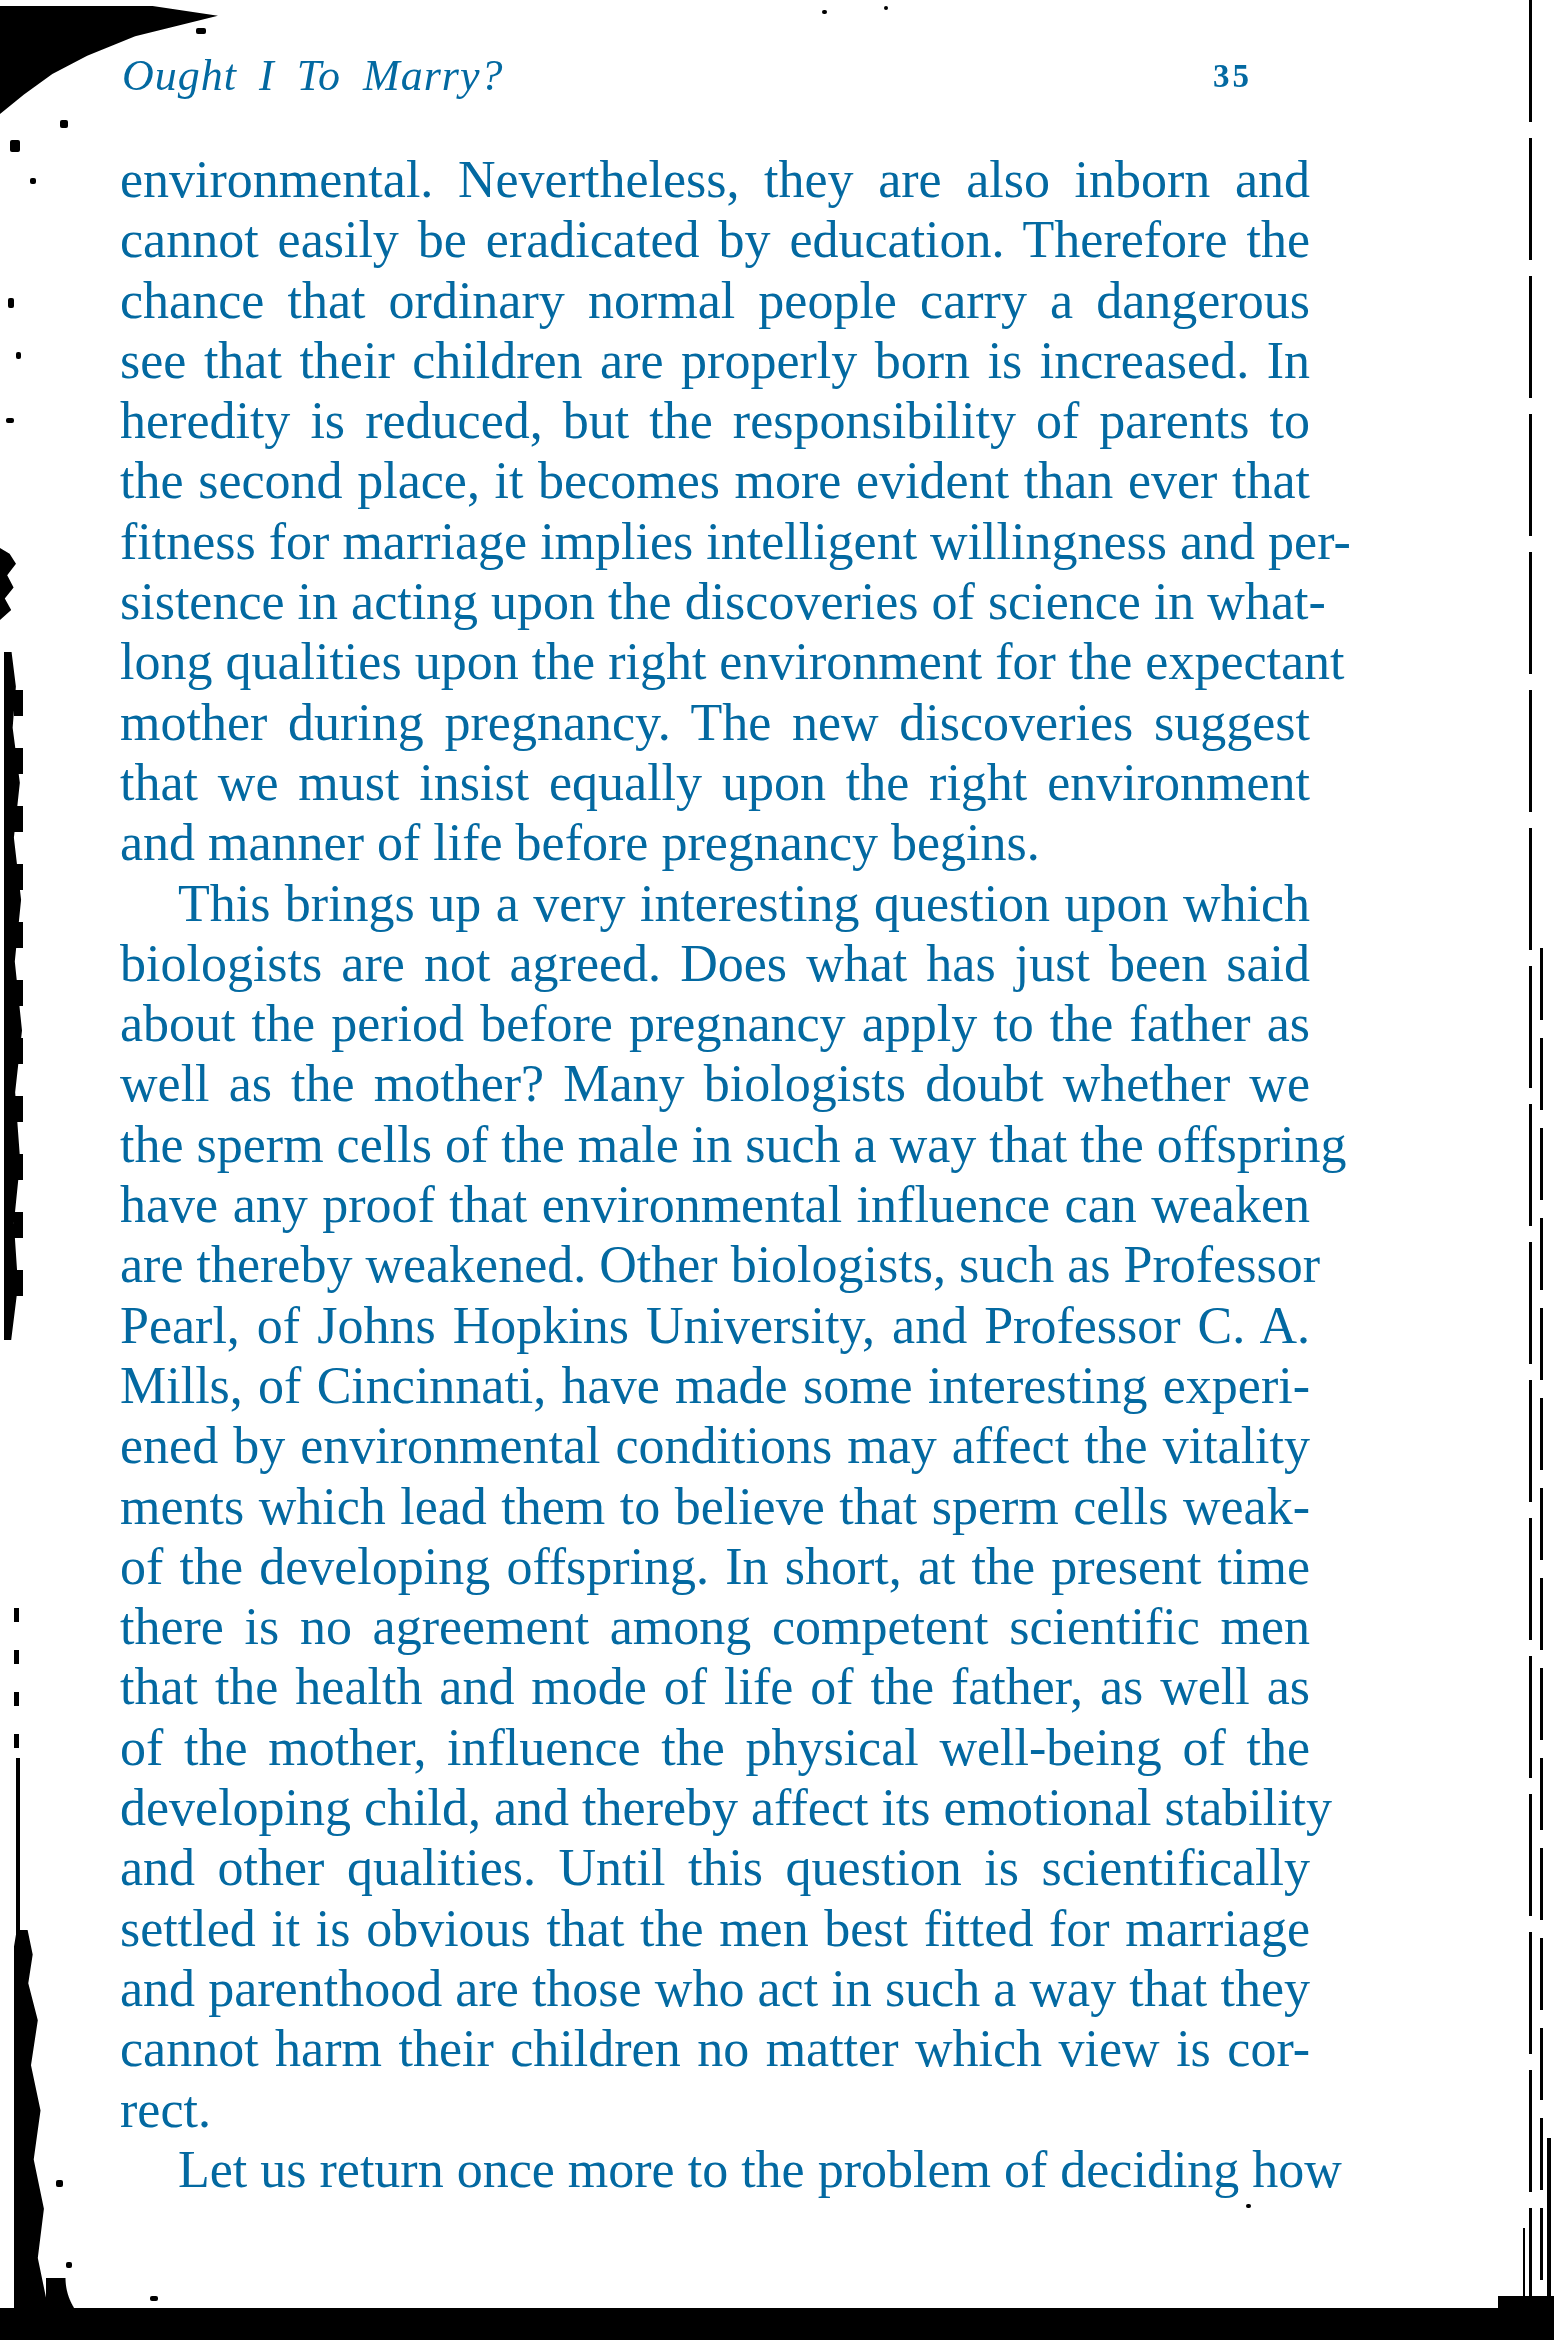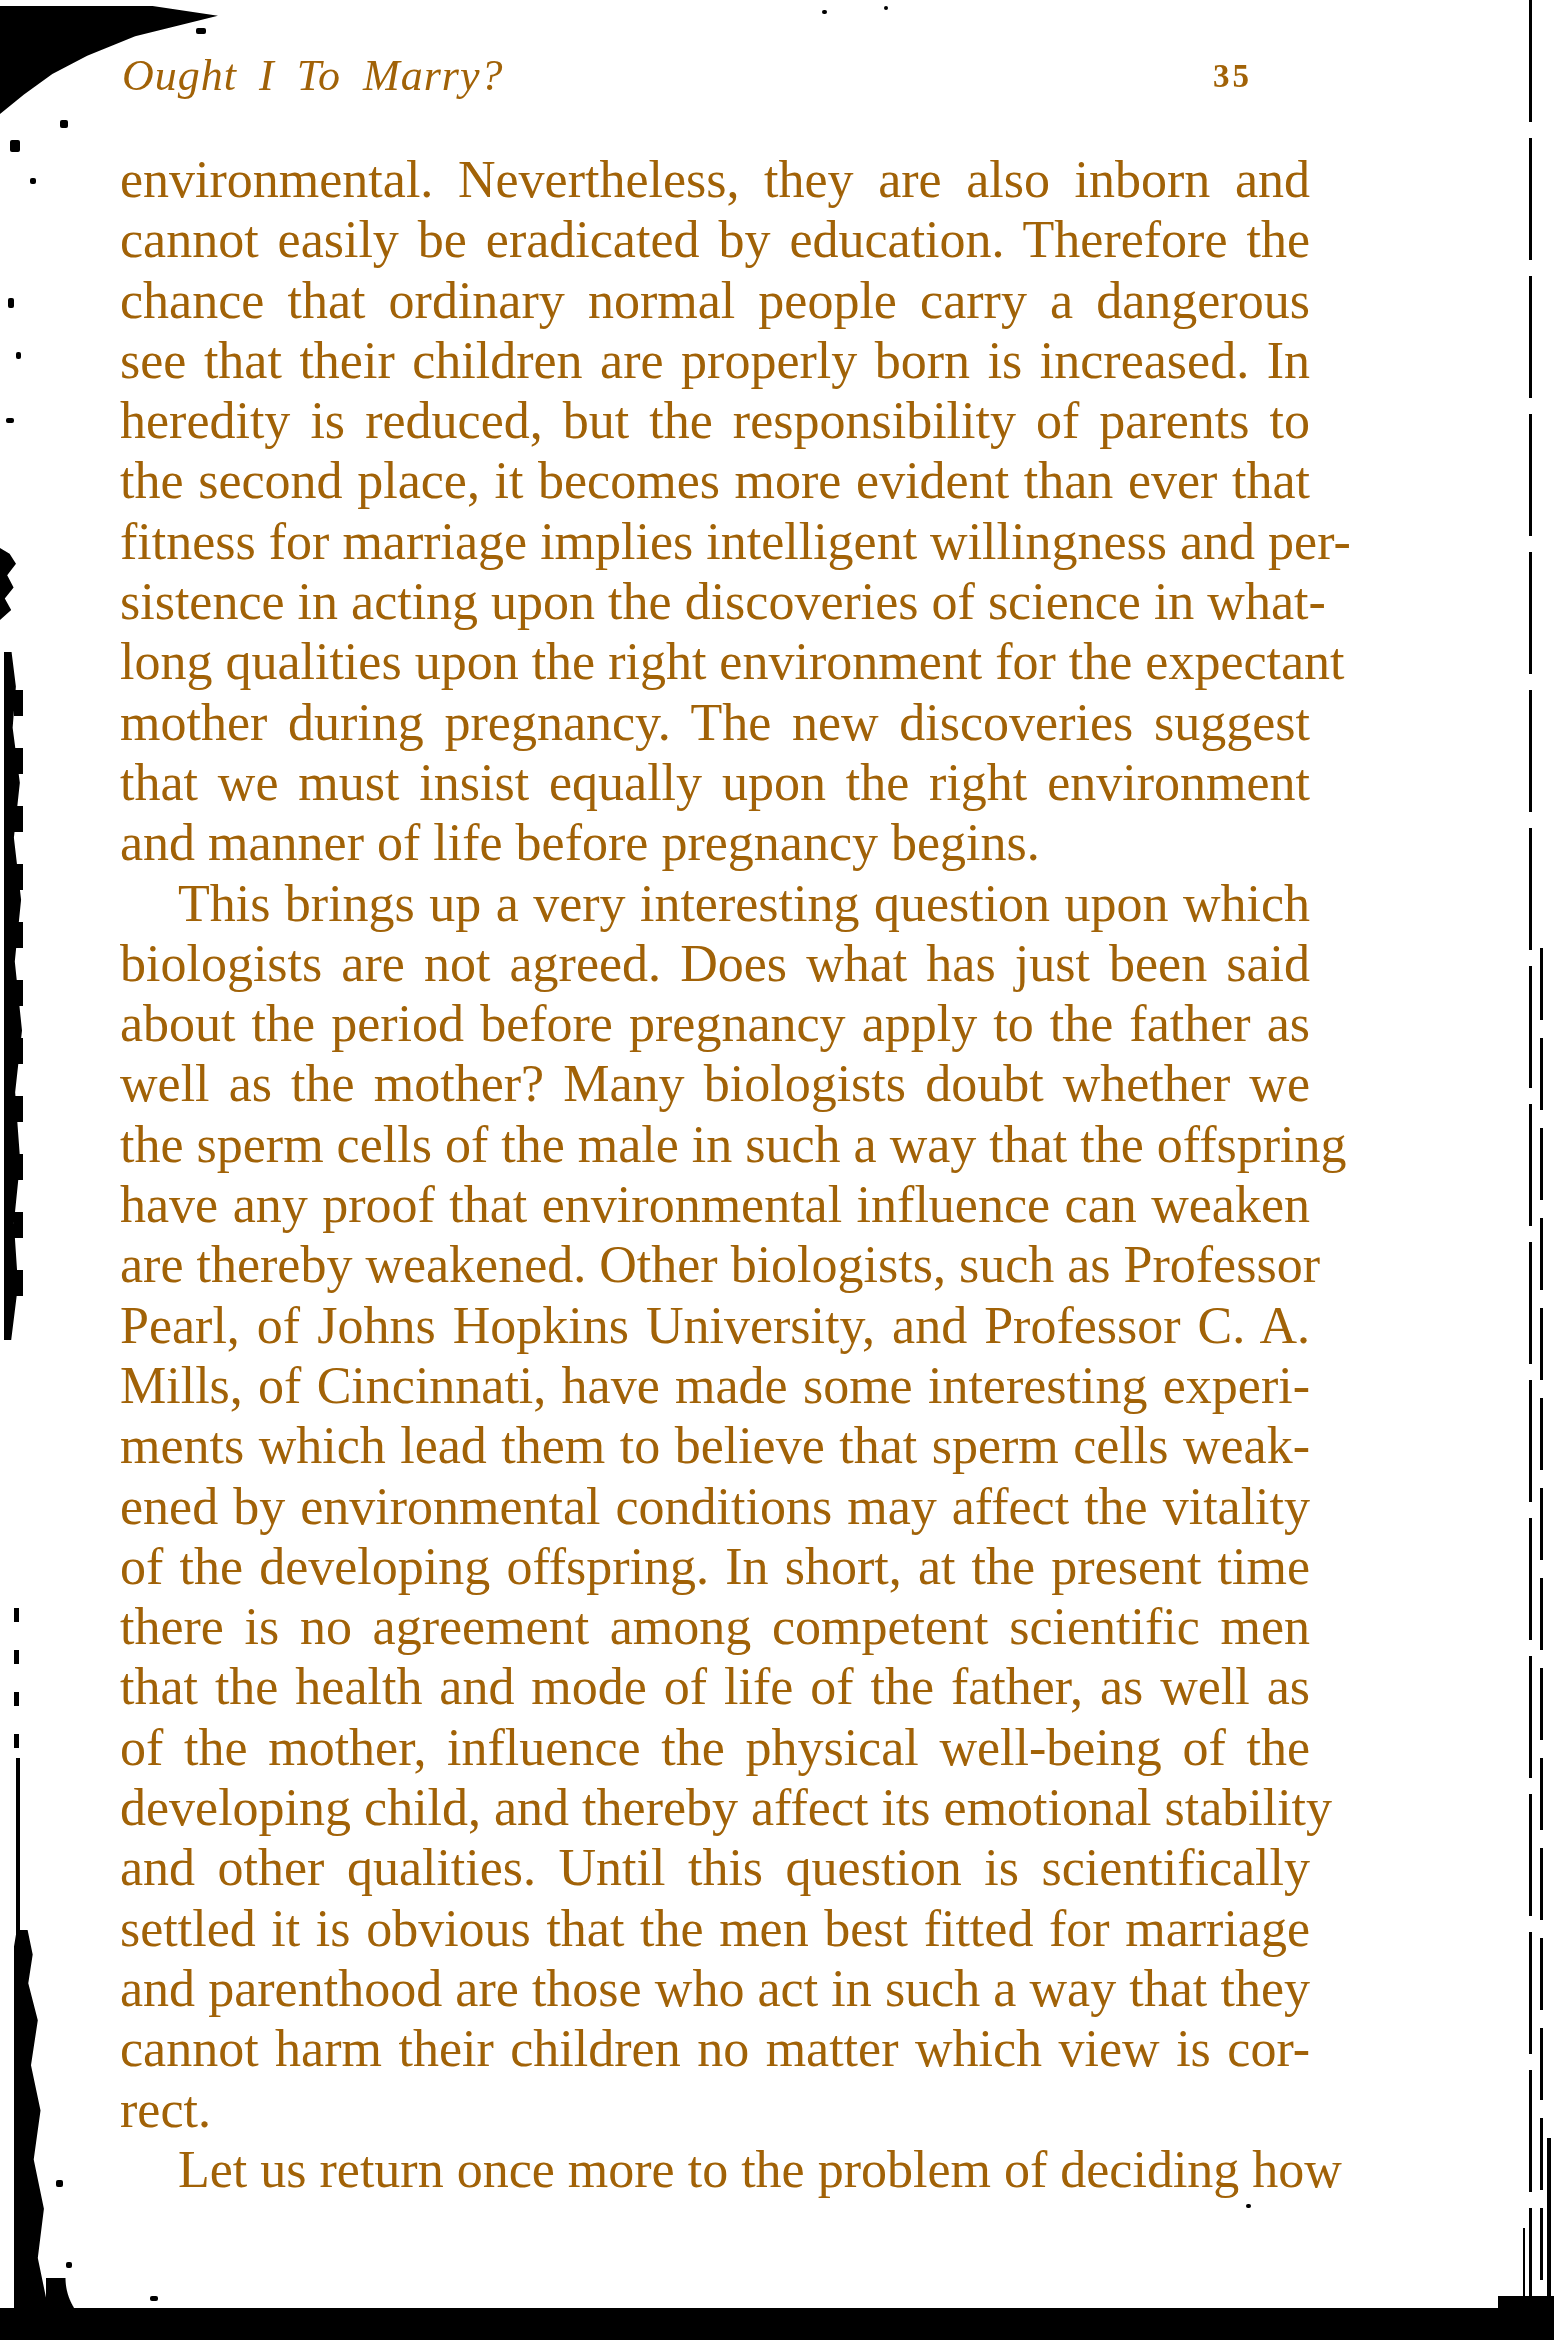--- a/index.html
+++ b/index.html
@@ -1,18 +1,18 @@
 <!DOCTYPE html>
 <html><head>
 <meta charset="utf-8">
 <style>
   html,body{margin:0;padding:0;background:#e8e8e8;}
   .page{
     position:relative;width:1554px;height:2340px;background:#ffffff;
-    overflow:hidden;color:#a16207;
+    overflow:hidden;color:#0369a1;
     font-family:"Liberation Serif","DejaVu Serif",serif;
   }
   
   .running-header{position:absolute;left:120px;top:50px;width:1190px;height:60px;}
   .header-title{
     position:absolute;left:2px;top:0;font-style:italic;font-size:44px;
     letter-spacing:1px;word-spacing:10px;white-space:nowrap;
   }
   .header-pagenum{position:absolute;left:1093px;top:8px;font-size:33px;letter-spacing:3px;font-weight:bold;}
   
@@ -93,22 +93,22 @@
       <div class="line para-last">and manner of life before pregnancy begins.</div>
       <div class="line indent">This brings up a very interesting question upon which</div>
       <div class="line">biologists are not agreed.  Does what has just been said</div>
       <div class="line">about the period before pregnancy apply to the father as</div>
       <div class="line">well as the mother?  Many biologists doubt whether we</div>
       <div class="line">the sperm cells of the male in such a way that the offspring</div>
       <div class="line">have any proof that environmental influence can weaken</div>
       <div class="line">are thereby weakened.  Other biologists, such as Professor</div>
       <div class="line">Pearl, of Johns Hopkins University, and Professor C. A.</div>
       <div class="line">Mills, of Cincinnati, have made some interesting experi-</div>
+      <div class="line">ened by environmental conditions may affect the vitality</div>
       <div class="line">ments which lead them to believe that sperm cells weak-</div>
-      <div class="line">ened by environmental conditions may affect the vitality</div>
       <div class="line">of the developing offspring.  In short, at the present time</div>
       <div class="line">there is no agreement among competent scientific men</div>
       <div class="line">that the health and mode of life of the father, as well as</div>
       <div class="line">of the mother, influence the physical well-being of the</div>
       <div class="line">developing child, and thereby affect its emotional stability</div>
       <div class="line">and other qualities.  Until this question is scientifically</div>
       <div class="line">settled it is obvious that the men best fitted for marriage</div>
       <div class="line">and parenthood are those who act in such a way that they</div>
       <div class="line">cannot harm their children no matter which view is cor-</div>
       <div class="line para-last">rect.</div>

